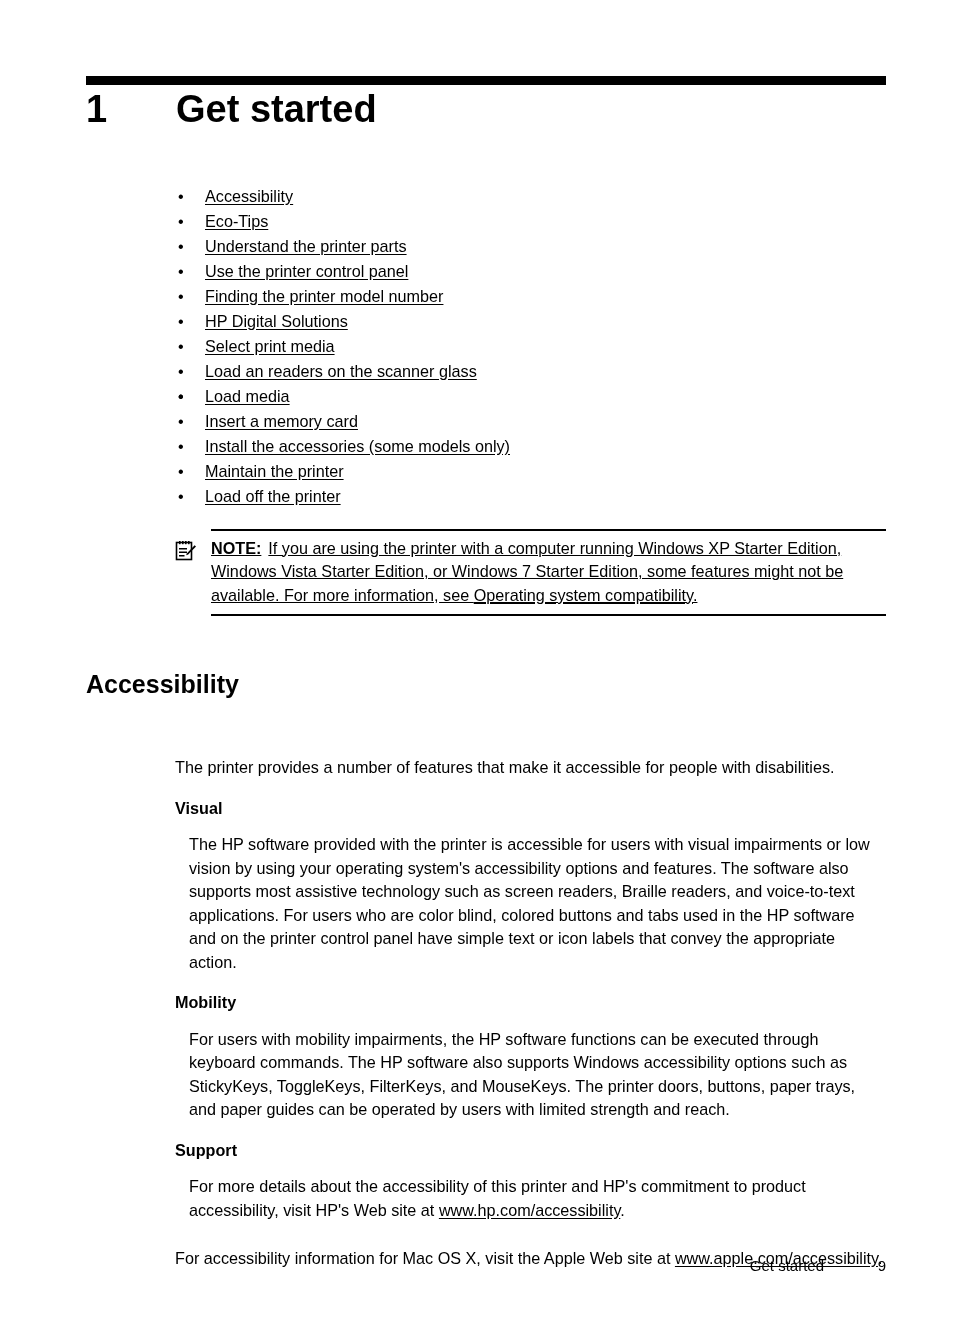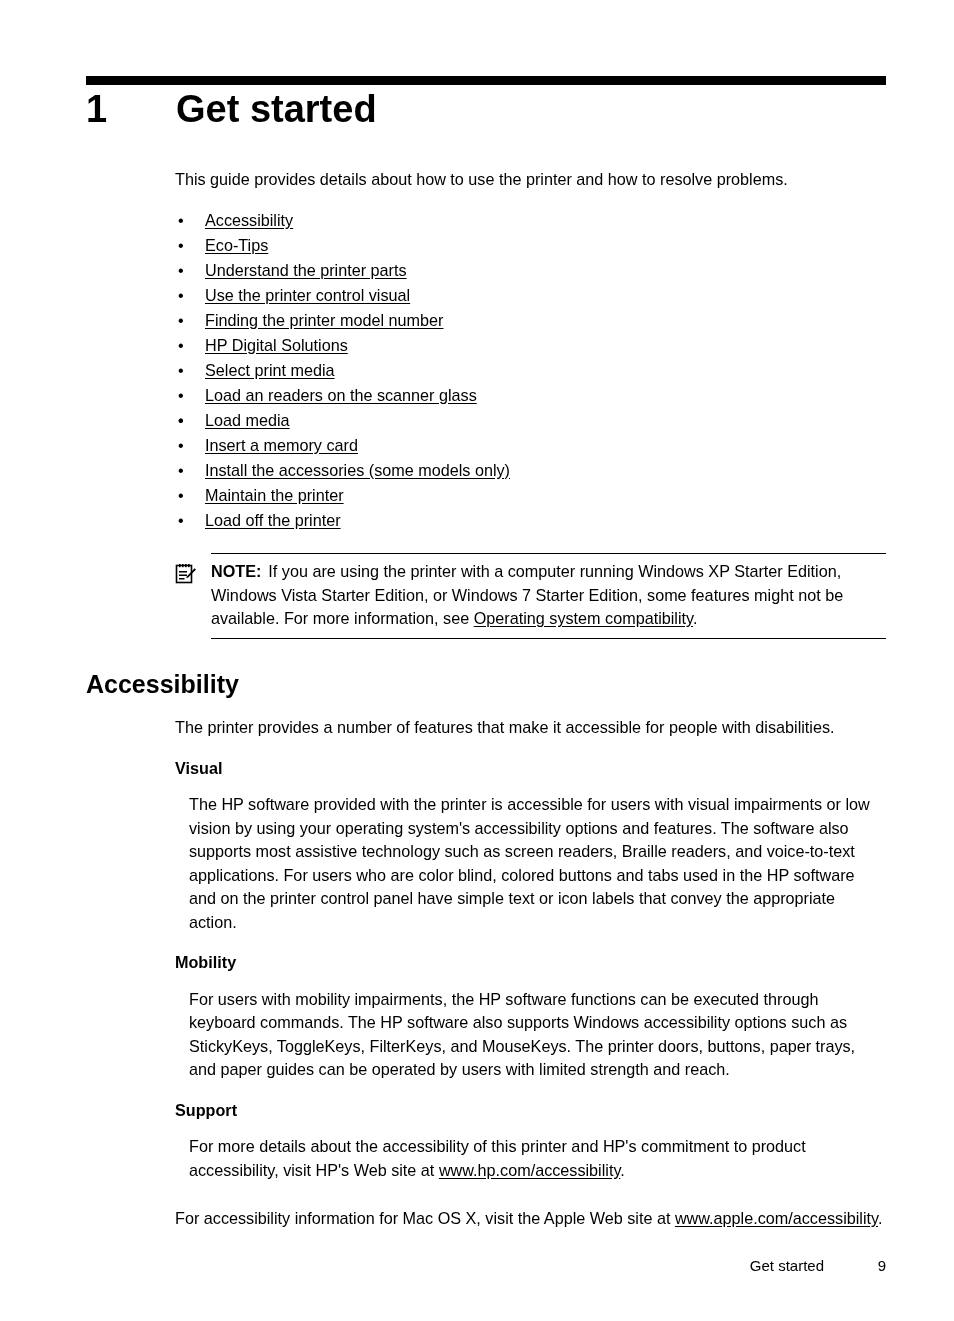--- a/index.html
+++ b/index.html
@@ -103,20 +103,21 @@
   .note-rule-top,
   .note-rule-bottom {
     height: 1.5px;
     background: #000000;
     margin-left: 0px;
   }
   .note-rule-top { margin-bottom: 6px; }
   .note-rule-bottom { margin-top: 7px; }
   .note-inner {
     position: relative;
+    text-decoration: underline;
   }
   .note-icon {
     position: absolute;
     left: -36px;
     top: 3px;
     width: 22px;
     height: 22px;
   }
   .note-text {
     font-size: 16.2px;
@@ -171,38 +172,37 @@
 <div class="page">
 
   <div class="chapter-rule"></div>
   <div class="chapter-title-row">
     <span class="chapter-number">1</span>
     <span class="chapter-name">Get started</span>
   </div>
 
   <div class="body-col">
 
-    <p class="para">This guide provides details about how to use the printer and how to resolve problems.</p>
 
     <ul class="link-list">
       <li>
         <span class="bullet">•</span>
         <span class="doc-link">Accessibility</span>
       </li>
       <li>
         <span class="bullet">•</span>
         <span class="doc-link">Eco-Tips</span>
       </li>
       <li>
         <span class="bullet">•</span>
         <span class="doc-link">Understand the printer parts</span>
       </li>
       <li>
         <span class="bullet">•</span>
-        <span class="doc-link">Use the printer control visual</span>
+        <span class="doc-link">Use the printer control panel</span>
       </li>
       <li>
         <span class="bullet">•</span>
         <span class="doc-link">Finding the printer model number</span>
       </li>
       <li>
         <span class="bullet">•</span>
         <span class="doc-link">HP Digital Solutions</span>
       </li>
       <li>
@@ -257,21 +257,21 @@
         <div class="note-text">
           <span class="note-label">NOTE:</span><span class="note-gap"></span><span>If you are using the printer with a computer running Windows XP Starter Edition, Windows Vista Starter Edition, or Windows 7 Starter Edition, some features might not be available. For more information, see </span><span class="doc-link">Operating system compatibility</span><span>.</span>
         </div>
       </div>
       <div class="note-rule-bottom"></div>
     </div>
   </div>
 
   <h2 class="section-heading" style="top:672px;">Accessibility</h2>
 
-  <div class="body-col" style="top:716px;">
+  <div class="body-col" style="top:756px;">
     <p class="para">The printer provides a number of features that make it accessible for people with disabilities.</p>
 
     <div class="sub-heading">Visual</div>
     <p class="para">The HP software provided with the printer is accessible for users with visual impairments or low vision by using your operating system's accessibility options and features. The software also supports most assistive technology such as screen readers, Braille readers, and voice-to-text applications. For users who are color blind, colored buttons and tabs used in the HP software and on the printer control panel have simple text or icon labels that convey the appropriate action.</p>
 
     <div class="sub-heading">Mobility</div>
     <p class="para">For users with mobility impairments, the HP software functions can be executed through keyboard commands. The HP software also supports Windows accessibility options such as StickyKeys, ToggleKeys, FilterKeys, and MouseKeys. The printer doors, buttons, paper trays, and paper guides can be operated by users with limited strength and reach.</p>
 
     <div class="sub-heading">Support</div>
     <p class="para"><span>For more details about the accessibility of this printer and HP's commitment to product accessibility, visit HP's Web site at </span><span class="doc-link">www.hp.com/accessibility</span><span>.</span></p>

